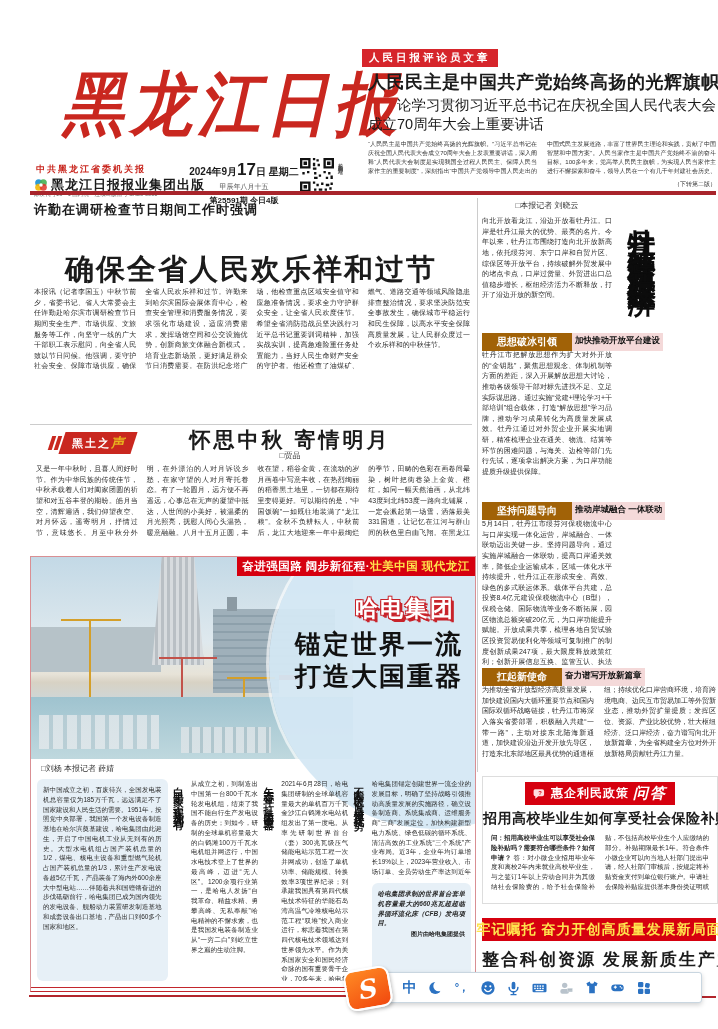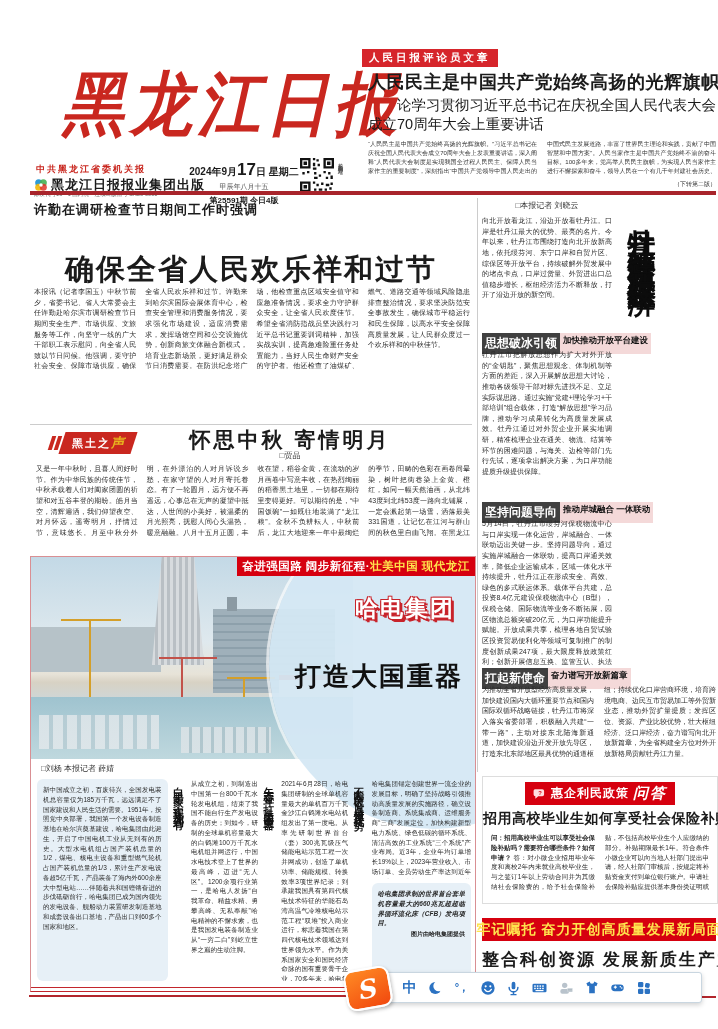--- a/index.html
+++ b/index.html
@@ -48,21 +48,21 @@
     box-shadow:0 0 0 3px rgba(255,255,255,.65);}
   .ov-tag{font-size:23px;font-weight:900;color:#fff;letter-spacing:2px;
     text-shadow:1.5px 1.5px 0 #c8242b,-1px -1px 0 #c8242b,1px -1px 0 #c8242b,-1px 1px 0 #c8242b,3px 3px 0 #c8242b;margin-left:42px;}
   .ov-big{font-size:26px;font-weight:900;color:#111;letter-spacing:2px;}
   .vh{writing-mode:vertical-rl;font-weight:900;font-size:10.5px;letter-spacing:3px;color:#111;}
   .bluebox{background:#e7f0f7;border-radius:6px;padding:6px;}
   .caption{font-style:italic;font-weight:bold;}
   
   .byline{font-size:8px;color:#333;}
   .sub-row{display:flex;width:130px;}
-  .sub-label{background:#404040;color:#fff;font-weight:bold;font-size:12px;padding:2px 3px;white-space:nowrap;}
+  .sub-label{background:#a16207;color:#fff;font-weight:bold;font-size:10px;padding:2px 15px;white-space:nowrap;}
   .sub-title{background:#f4d9d9;color:#111;font-weight:900;font-size:8.5px;padding:2px 3px;flex:1;white-space:nowrap;}
   .vert-headline{writing-mode:vertical-rl;font-size:28px;font-weight:900;letter-spacing:3px;color:#0c0c0c;}
   
   #qa{border:1px solid #ddd;background:#fff;}
   .qa-banner{background:#d6000f;color:#fff;font-weight:900;font-size:12px;letter-spacing:1px;
     padding:2px 8px;display:inline-flex;align-items:center;gap:4px;}
   .qa-banner .it{font-style:italic;font-size:15px;letter-spacing:2px;}
   .qa-h{font-size:14px;font-weight:900;letter-spacing:.5px;}
   .qa-q{font-weight:bold;}
   .credit{text-align:right;font-weight:bold;}
@@ -163,20 +163,21 @@
         <div style="left:212px;top:120px;width:2px;height:80px;background:#d49f2a;"></div>
         <div style="left:196px;top:120px;width:48px;height:2px;background:#d49f2a;"></div>
       </div>
       <div class="abs" style="left:0;bottom:0;width:100%;height:62px;background:linear-gradient(#9fc3cf,#bfd8de);"></div>
       <div class="abs" style="left:8px;bottom:10px;width:120px;height:34px;background:repeating-linear-gradient(90deg,#e4e9ec 0 10px,#b9cdd4 10px 14px);opacity:.8;"></div>
       <div class="abs" style="left:150px;bottom:6px;width:90px;height:26px;background:repeating-linear-gradient(90deg,#dfe5e8 0 8px,#aec3ca 8px 11px);opacity:.8;"></div>
     </div>
 
     <div class="overlay-circle" style="left:238px;top:-58px;width:330px;height:330px;"></div>
     <div class="abs ov-tag nowrap" style="left:282px;top:36px;">哈电集团</div>
+    <div class="abs ov-big nowrap" style="left:264px;top:70px;">锚定世界一流</div>
     <div class="abs ov-big nowrap" style="left:264px;top:102px;">打造大国重器</div>
 
     <div class="feat-banner abs" style="right:0;top:0;width:238px;height:19px;">
       <span>奋进强国路 阔步新征程·</span>
         <span class="yellow">壮美中国 现代龙江</span>
     </div>
 
     <div class="abs byline nowrap" style="left:10px;top:206px;">□刘杨 本报记者 薛婧</div>
 
     <div class="abs" style="left:6px;top:222px;width:434px;height:204px;display:flex;gap:5px;">

